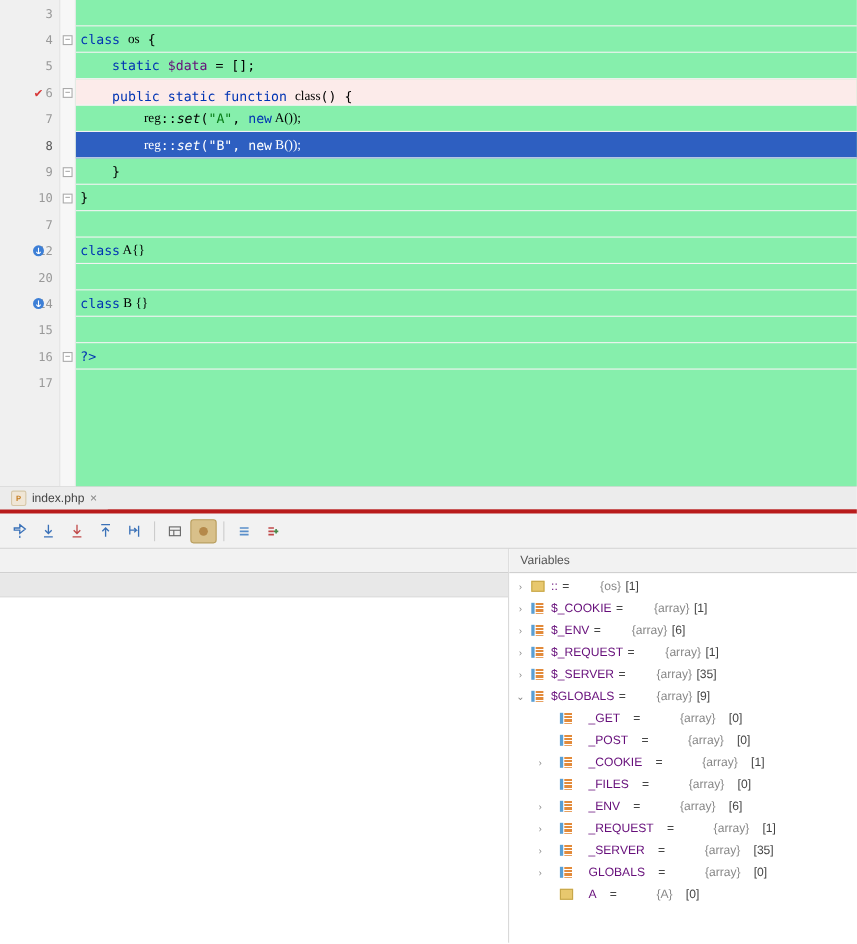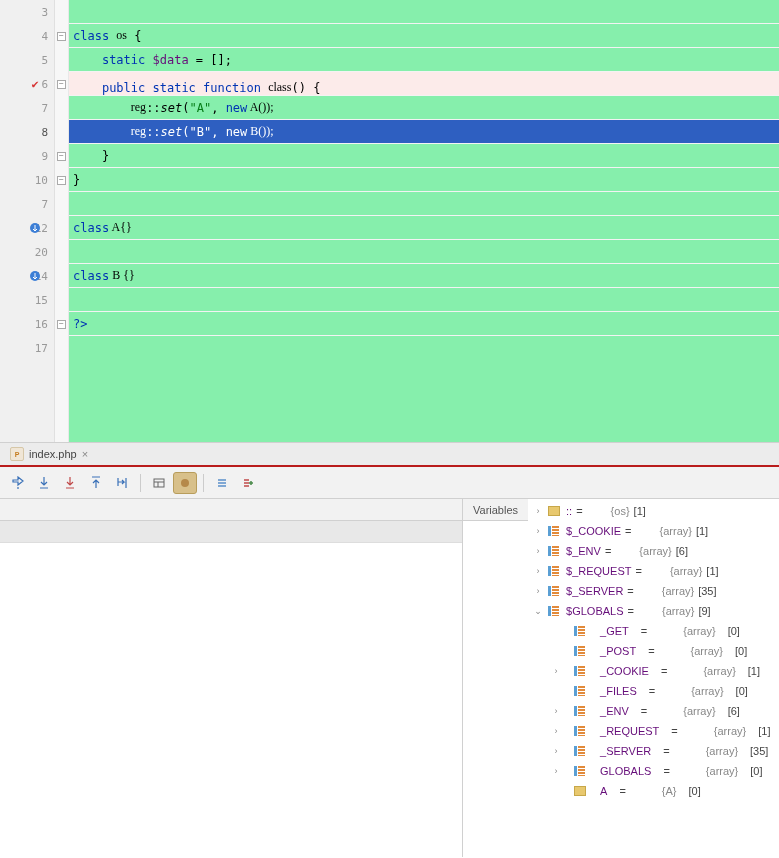--- a/index.html
+++ b/index.html
@@ -96,21 +96,21 @@
 .str { color:#067d17; }
 .id { color:#000;font-family:Liberation Serif, serif; }
 .fn { color:#000; font-style:italic; }
 .p { color:#000; }
 .var { color:#660e7a; }
 .tag { color:#0033b3; }
 
 .file-tabs {
   height: 24px;
   background:#ececec;
-  border-bottom:2px solid #b91c1c;
+  border-bottom:4px solid #b91c1c;
   display:flex;
   align-items:center;
 }
 .ftab {
   padding:0 10px;
   height:100%;
   display:flex;
   align-items:center;
   gap:5px;
   font-family:-apple-system,sans-serif;
@@ -151,20 +151,21 @@
 }
 .bottom-left {
   width:463px;
   border-right:1px solid #d0d0d0;
   background:#fff;
 }
 .bottom-right {
   flex:1;
   background:#fff;
   display:flex;
+  flex-direction:column;
 }
 .panel-header {
   height:22px;
   background:#f2f2f2;
   border-bottom:1px solid #d0d0d0;
   display:flex;align-items:center;
   padding:0 10px;
   font-family:-apple-system,sans-serif;
   font-size:11px;color:#555;
 }

